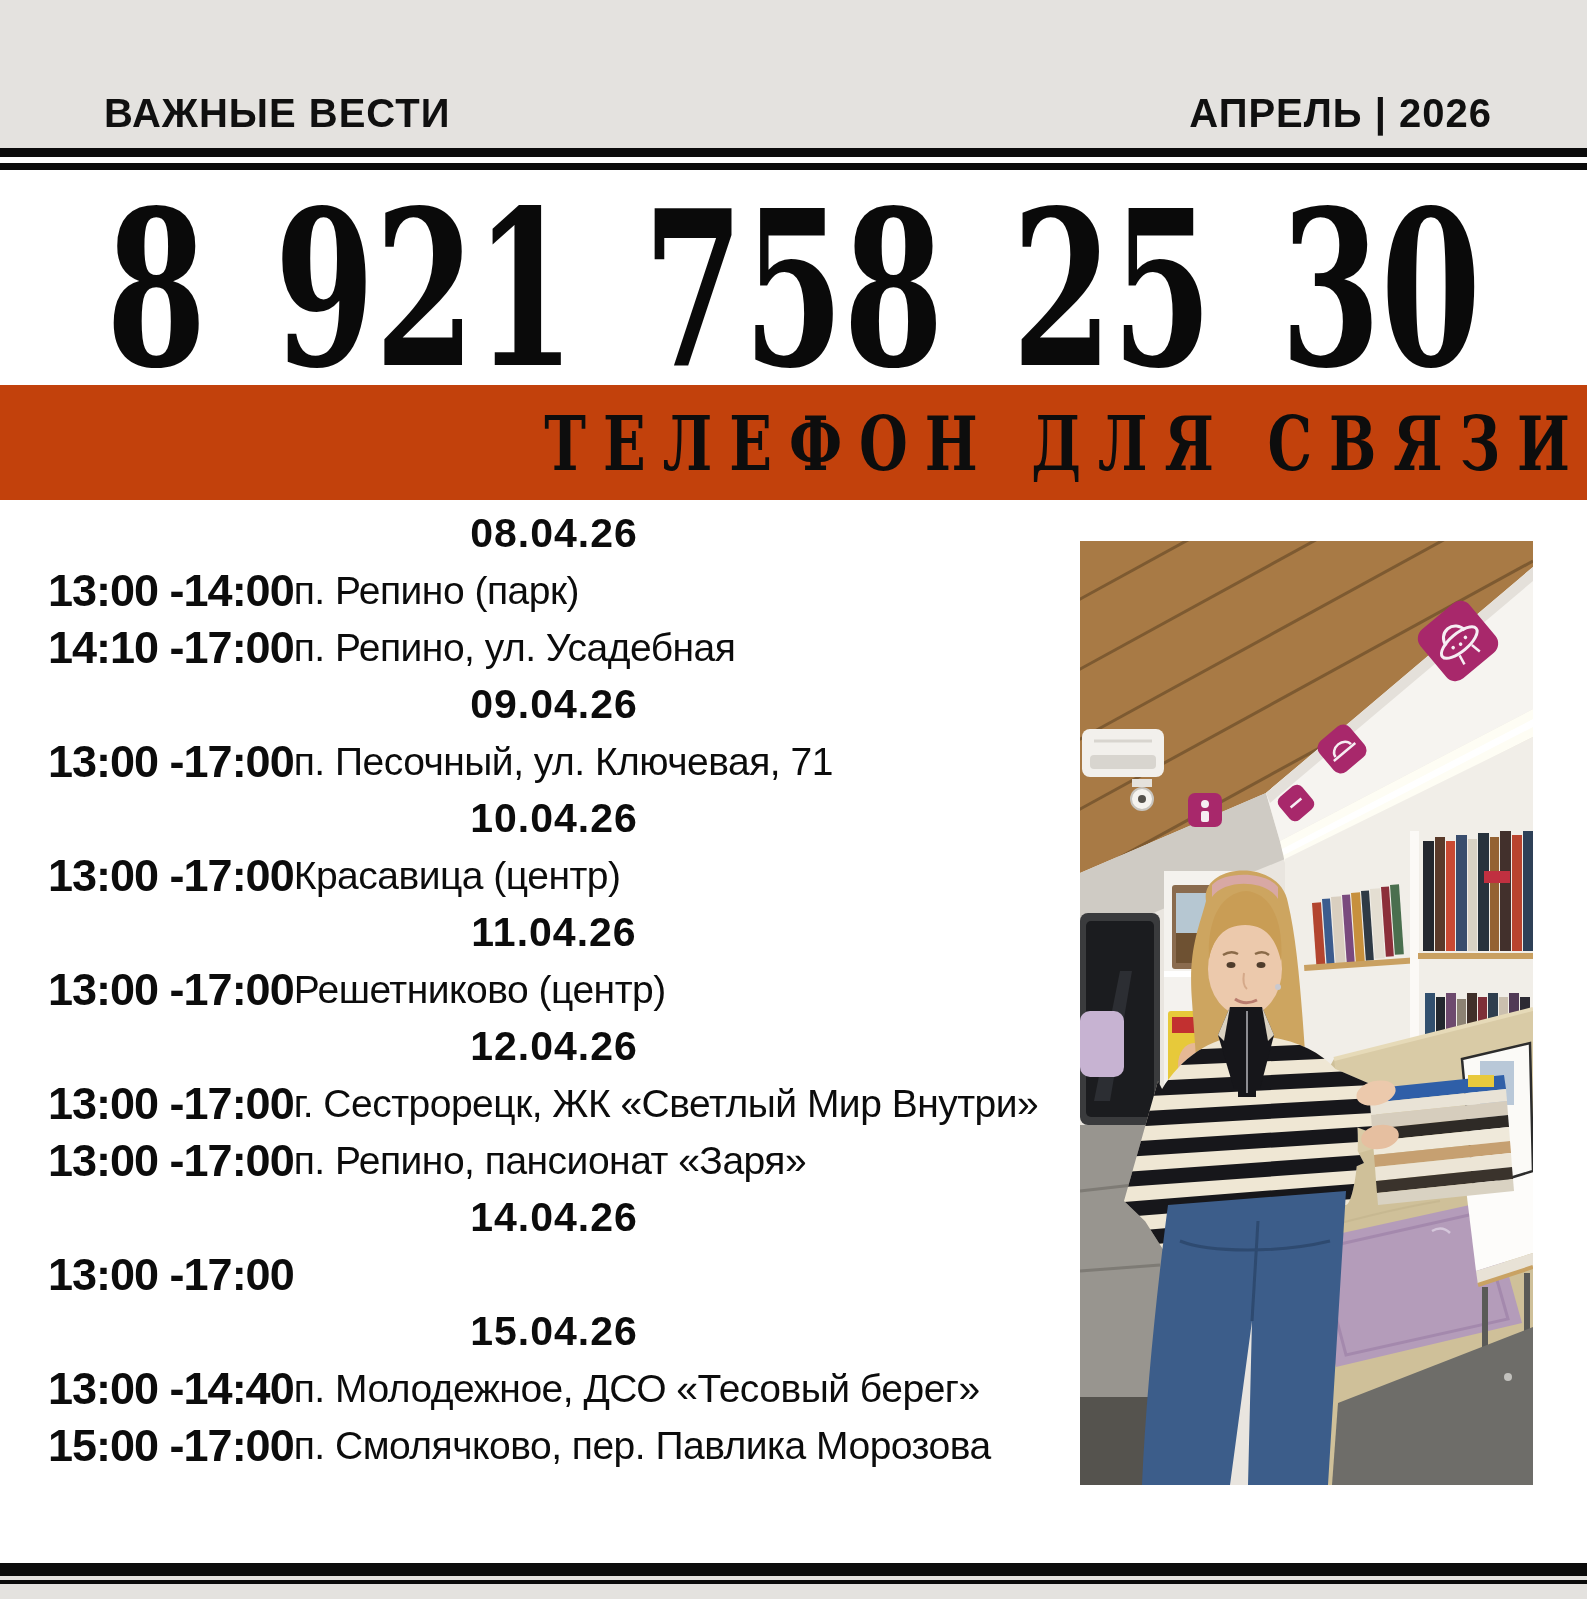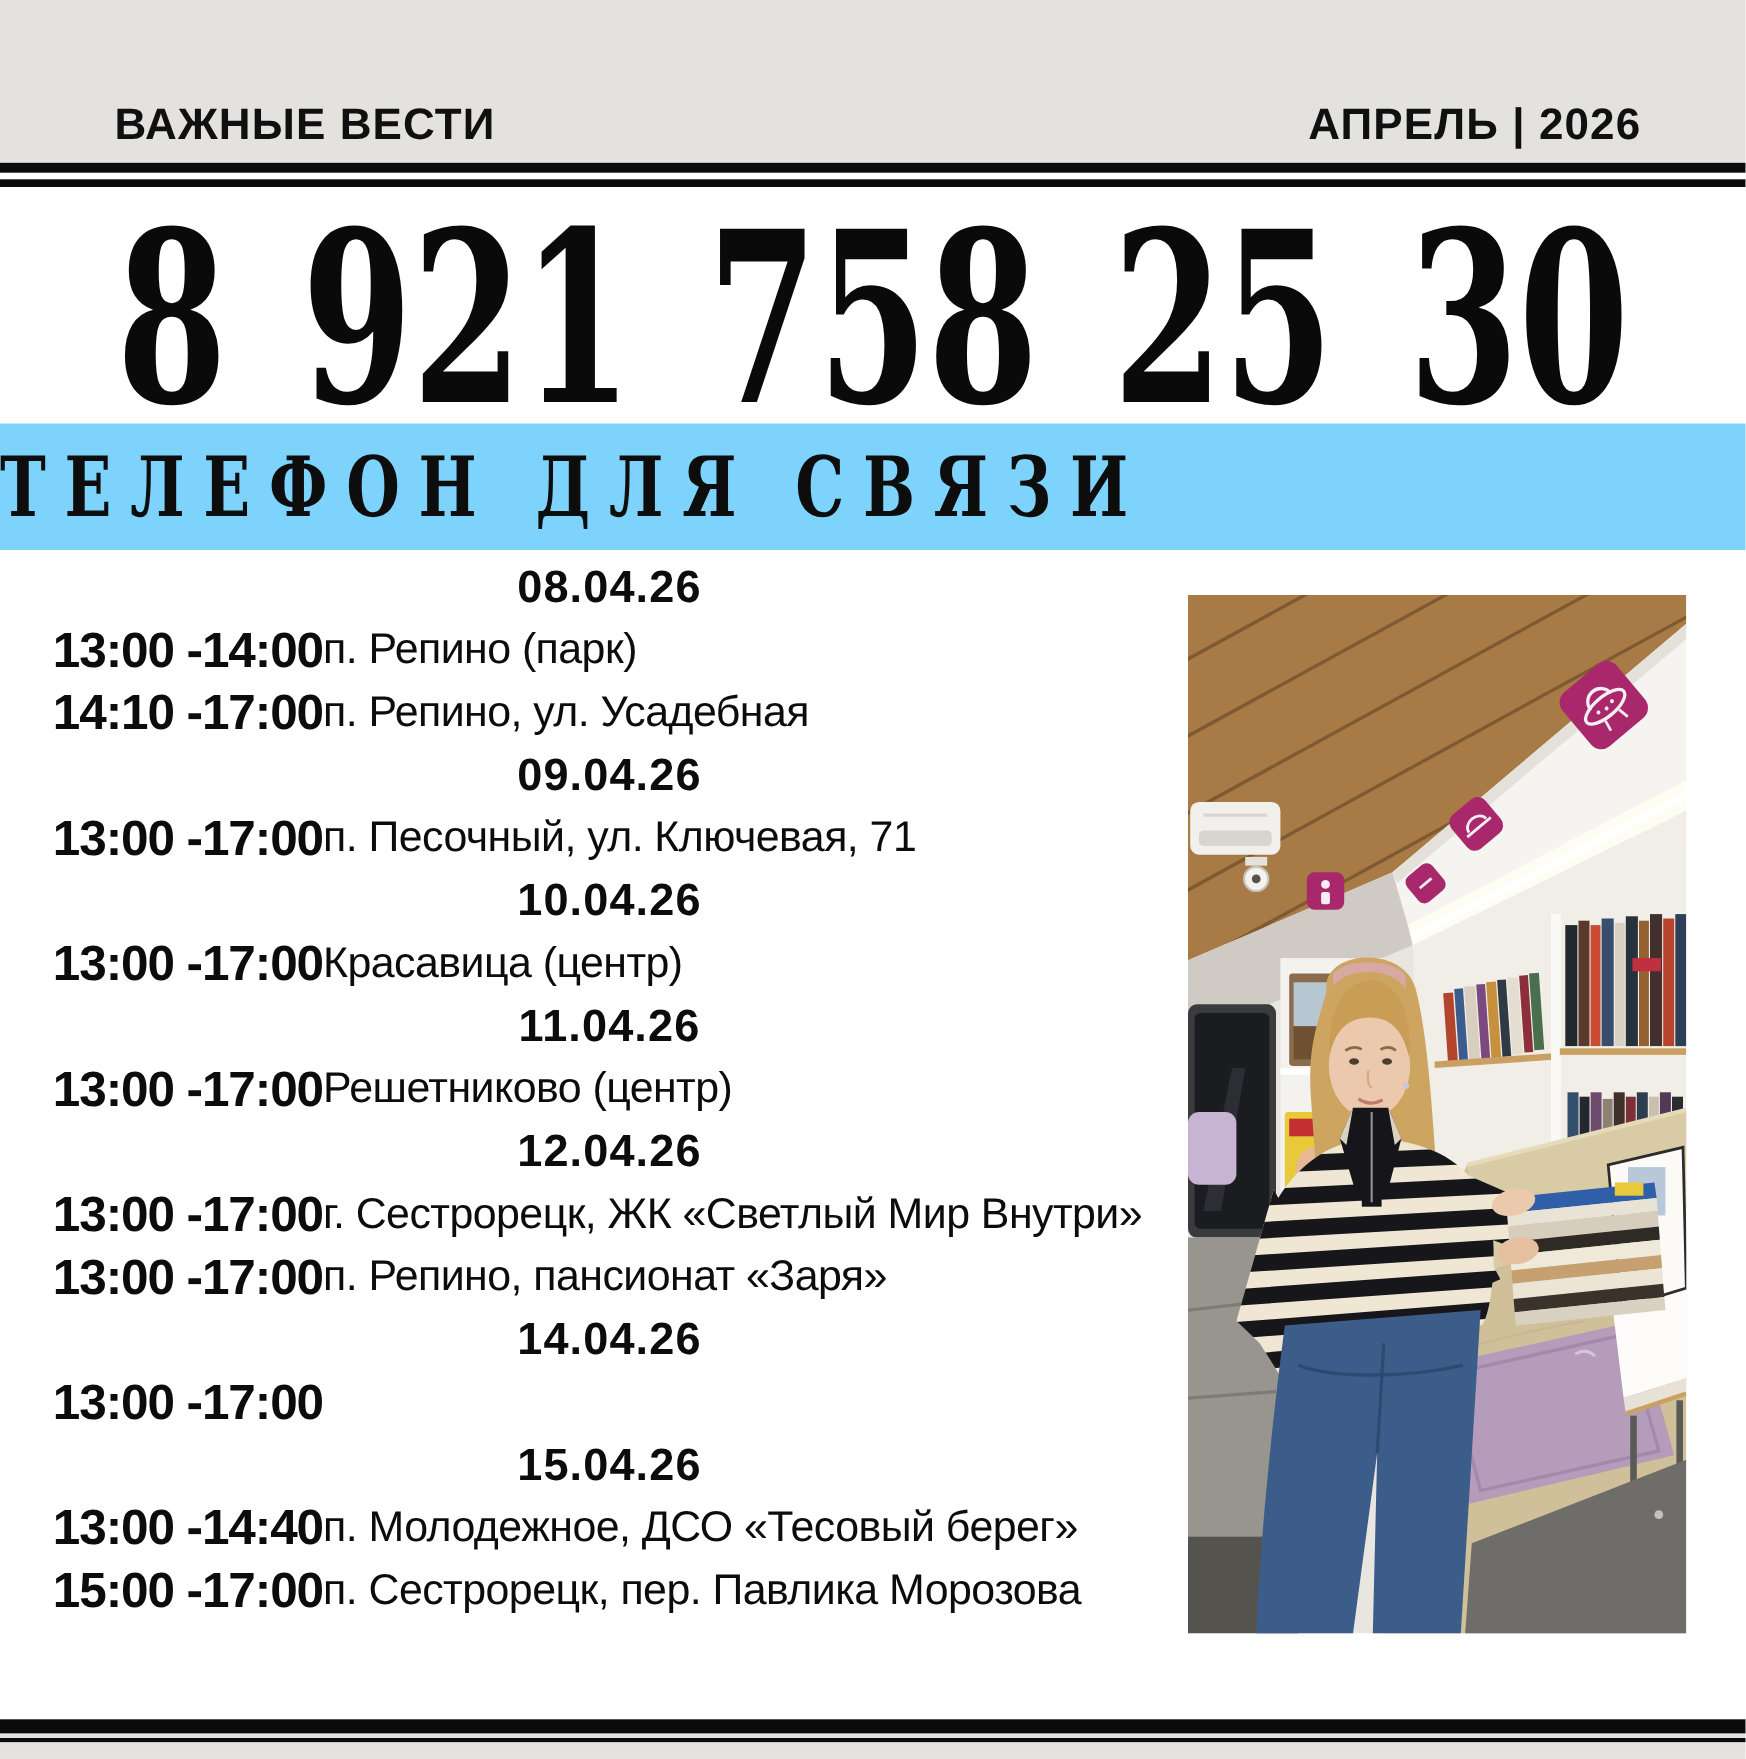--- a/index.html
+++ b/index.html
@@ -27,22 +27,22 @@
   .footer-band{position:absolute;left:0;top:1584px;width:1587px;height:15px;background:#e4e2df;}
   
   .phone{
     position:absolute;left:0;top:215px;width:1587px;height:150px;
     text-align:center;font-family:"DejaVu Serif","Liberation Serif",serif;
     font-weight:700;font-size:144px;line-height:150px;color:#0a0a0a;
     transform:scaleY(1.5);transform-origin:50% 50%;
     word-spacing:18px;white-space:nowrap;
   }
   .caption-band{
-    position:absolute;left:0;top:385px;width:1587px;height:115px;background:#7dd3fc;
-    display:flex;align-items:center;justify-content:flex-start;
+    position:absolute;left:0;top:385px;width:1587px;height:115px;background:#c2410c;
+    display:flex;align-items:center;justify-content:flex-end;
   }
   .caption{
     font-family:"DejaVu Serif","Liberation Serif",serif;font-weight:600;
     font-size:56px;letter-spacing:17px;color:#0d0d0d;white-space:nowrap;
     transform:scaleY(1.35);transform-origin:50% 50%;
   }
   
   .schedule{
     position:absolute;left:48px;top:505px;width:1012px;
     font-family:Liberation Sans, sans-serif;color:#0c0c0c;
@@ -109,21 +109,21 @@
     <div class="row entry">
     <span class="time">13:00 -17:00</span>
   </div>
     <div class="row date">15.04.26</div>
     <div class="row entry">
     <span class="time">13:00 -14:40</span>
     <span class="place">п. Молодежное, ДСО «Тесовый берег»</span>
   </div>
     <div class="row entry">
     <span class="time">15:00 -17:00</span>
-    <span class="place">п. Сестрорецк, пер. Павлика Морозова</span>
+    <span class="place">п. Смолячково, пер. Павлика Морозова</span>
   </div>
   </div>
 
 <svg class="photo" viewBox="0 0 453 944" role="img">
   <defs>
     <clipPath id="photoClip">
         <rect x="0" y="0" width="453" height="944"></rect>
       </clipPath>
     <clipPath id="ceilClip">
         <polygon points="0,0 453,0 453,30 186,252 0,332"></polygon>

